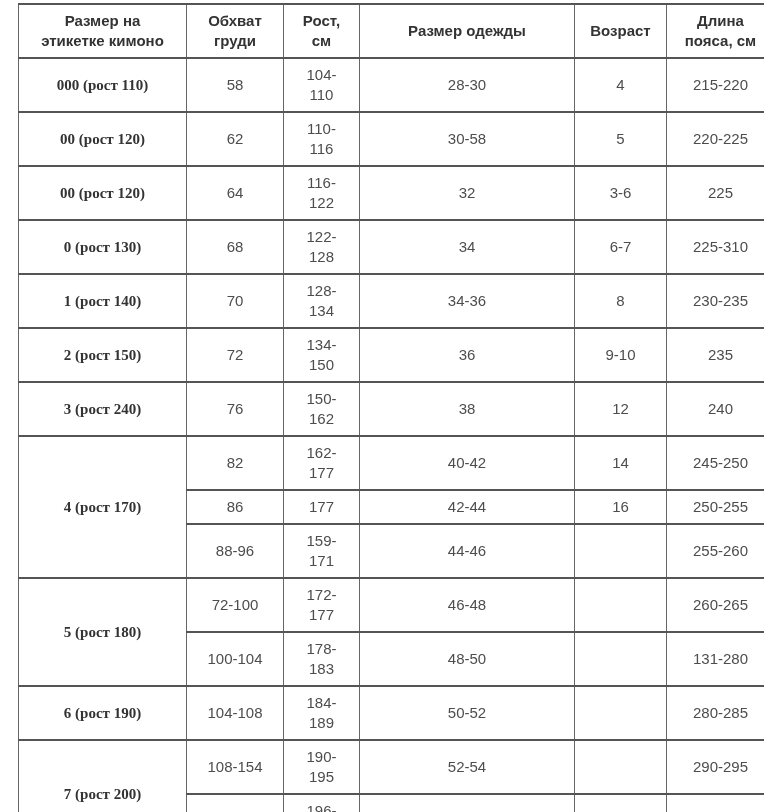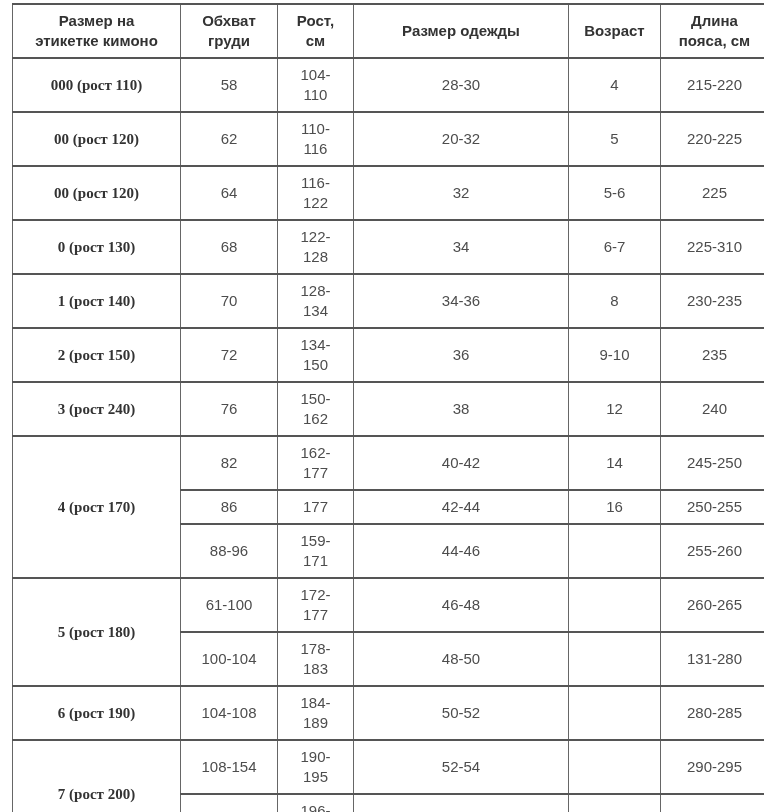--- a/index.html
+++ b/index.html
@@ -5,21 +5,21 @@
   html, body {
     margin: 0;
     padding: 0;
     background: #ffffff;
     font-family: "Liberation Sans", "DejaVu Sans", sans-serif;
   }
   .page {
     width: 764px;
     height: 812px;
     box-sizing: border-box;
-    padding: 3px 12px;
+    padding: 3px 18px;
     background: #ffffff;
   }
   table.size-table {
     border-collapse: collapse;
     width: 756px;
     table-layout: fixed;
     background: #ffffff;
   }
   .size-table th, .size-table td {
     border-left: 1px solid #666666;
@@ -74,30 +74,30 @@
         <td>58</td>
         <td>104-<br>110</td>
         <td>28-30</td>
         <td>4</td>
         <td>215-220</td>
       </tr>
       <tr>
         <td class="label-cell">00 (рост 120)</td>
         <td>62</td>
         <td>110-<br>116</td>
-        <td>20-32</td>
+        <td>30-58</td>
         <td>5</td>
         <td>220-225</td>
       </tr>
       <tr>
         <td class="label-cell">00 (рост 120)</td>
         <td>64</td>
         <td>116-<br>122</td>
         <td>32</td>
-        <td>5-6</td>
+        <td>3-6</td>
         <td>225</td>
       </tr>
       <tr>
         <td class="label-cell">0 (рост 130)</td>
         <td>68</td>
         <td>122-<br>128</td>
         <td>34</td>
         <td>6-7</td>
         <td>225-310</td>
       </tr>
@@ -144,21 +144,21 @@
       <tr>
         <td>88-96</td>
         <td>159-<br>171</td>
         <td>44-46</td>
         <td></td>
         <td>255-260</td>
       </tr>
 
       <tr>
         <td class="label-cell" rowspan="2">5 (рост 180)</td>
-        <td>61-100</td>
+        <td>72-100</td>
         <td>172-<br>177</td>
         <td>46-48</td>
         <td></td>
         <td>260-265</td>
       </tr>
       <tr>
         <td>100-104</td>
         <td>178-<br>183</td>
         <td>48-50</td>
         <td></td>

